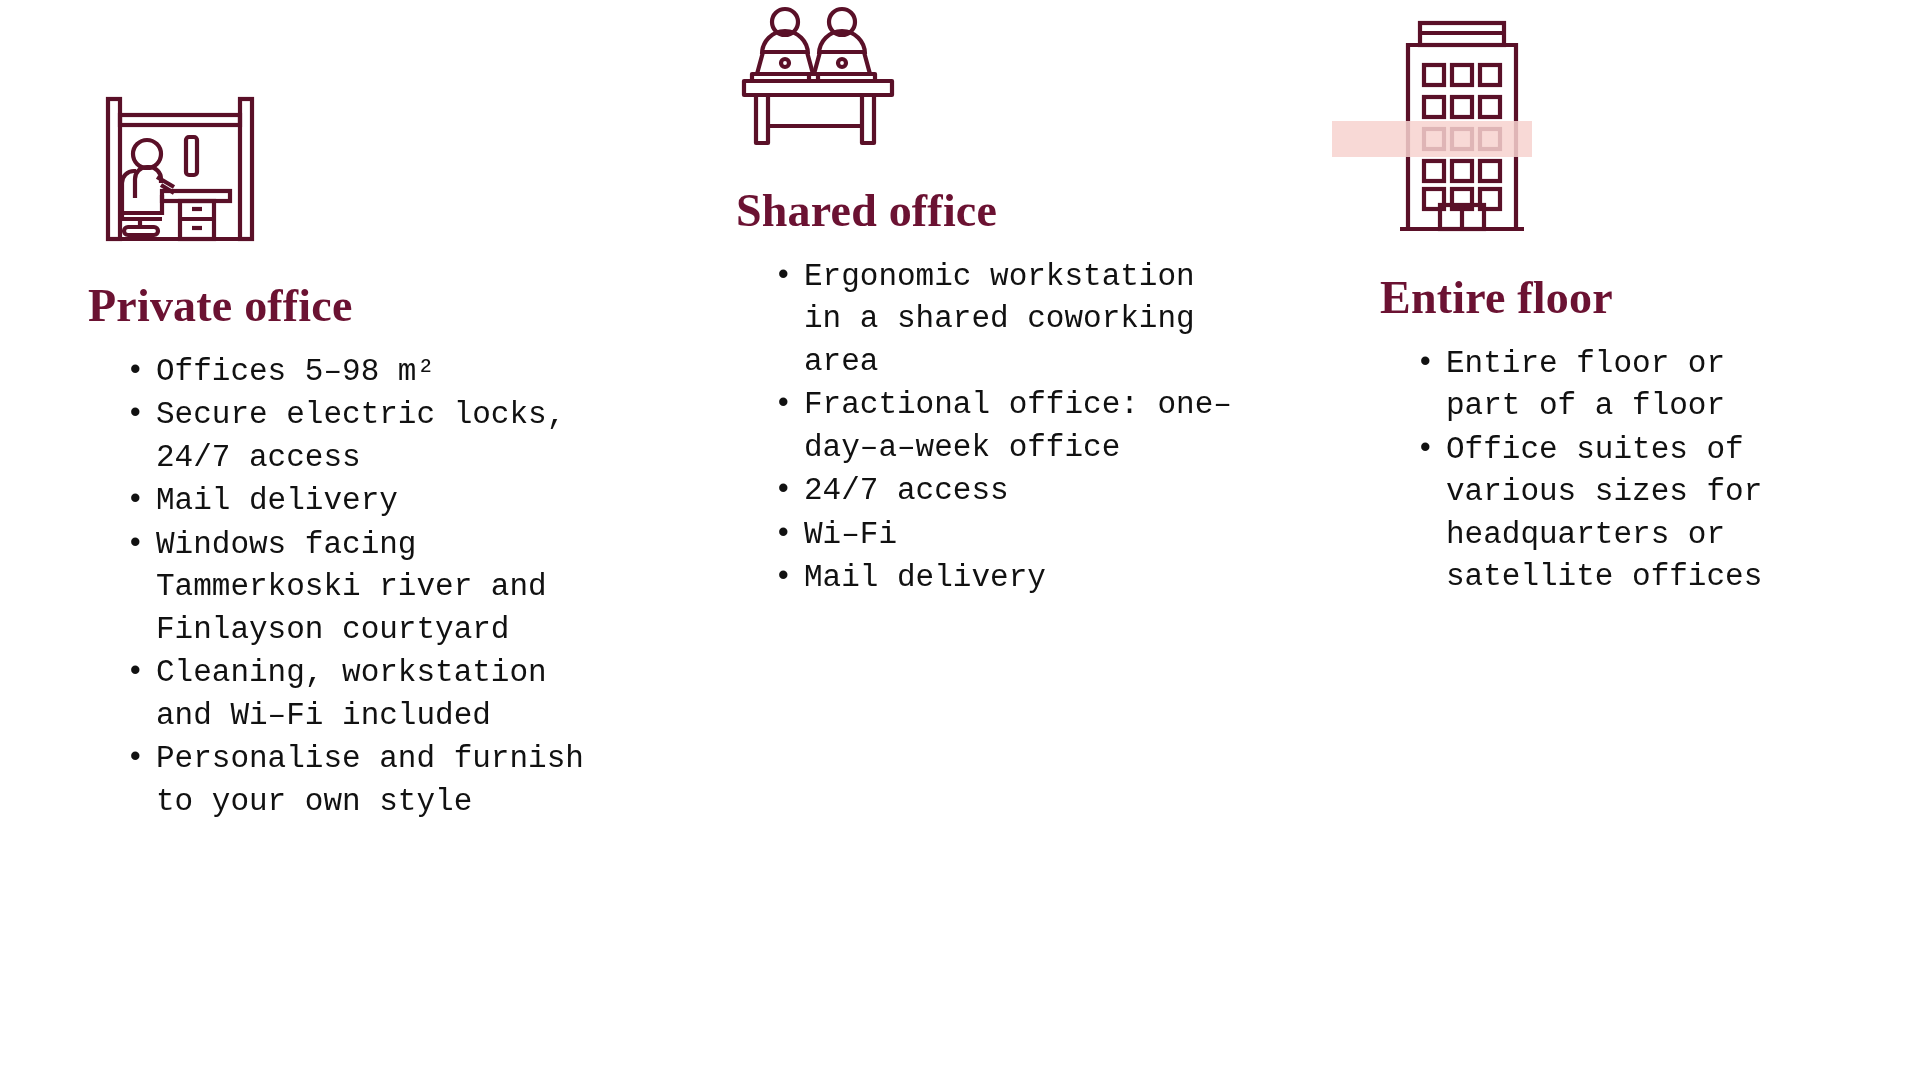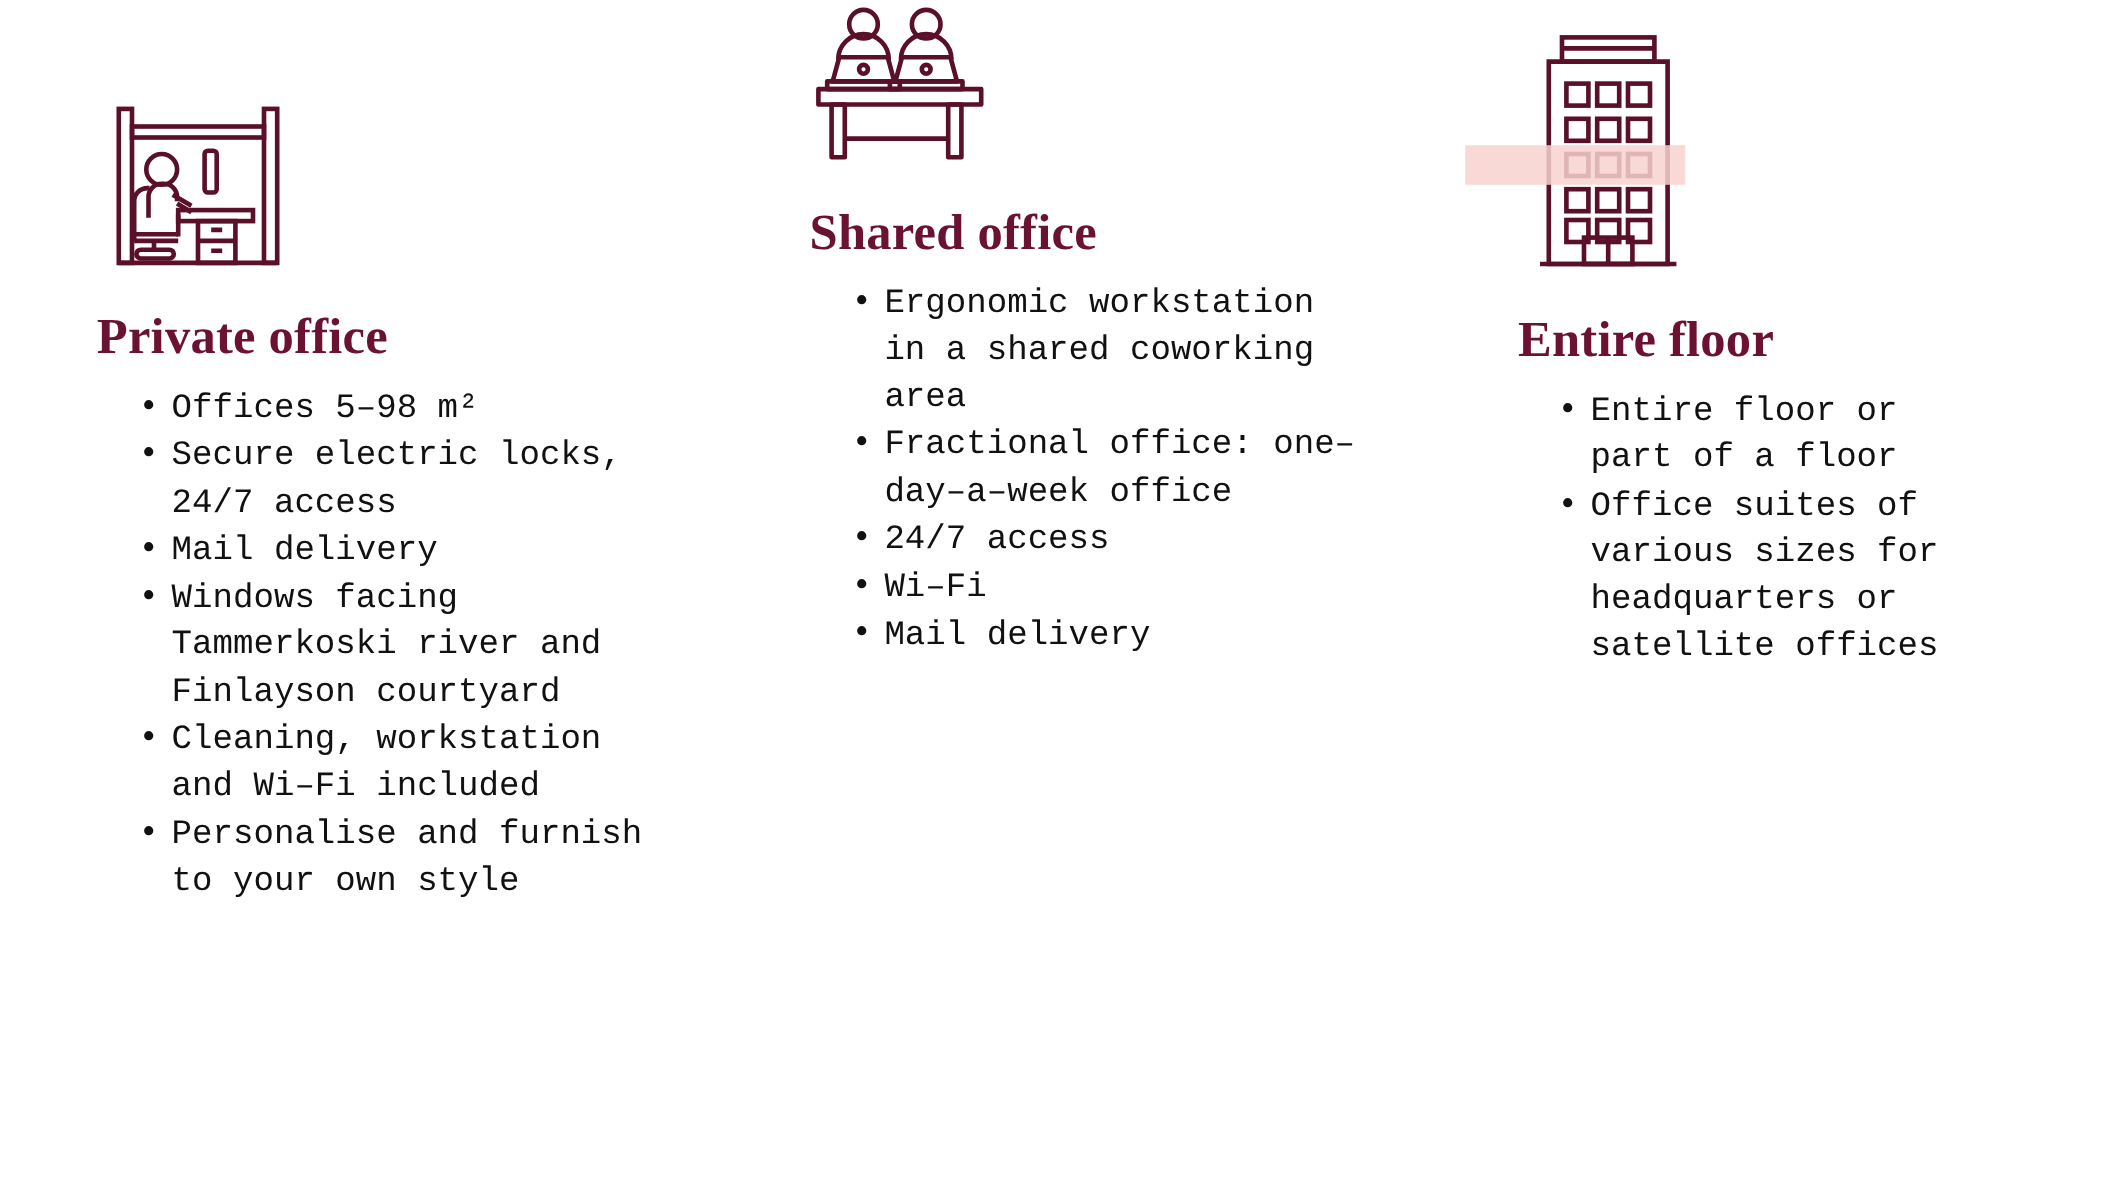--- a/index.html
+++ b/index.html
@@ -34,21 +34,21 @@
     align-items: flex-start;
   }
 
   .col {
     position: relative;
     box-sizing: border-box;
   }
 
   .col-1 { width: 680px; padding-left: 100px; padding-top: 95px; }
   .col-2 { width: 680px; padding-left: 58px; }
-  .col-3 { width: 560px; padding-left: 20px; padding-top: 28px; }
+  .col-3 { width: 560px; padding-left: 20px; padding-top: 17px; }
 
   .icon-wrap {
     position: relative;
     display: block;
   }
   .icon-wrap svg { display: block; }
 
   .card-title {
     font-family: "Liberation Serif", serif;
     font-weight: 700;

